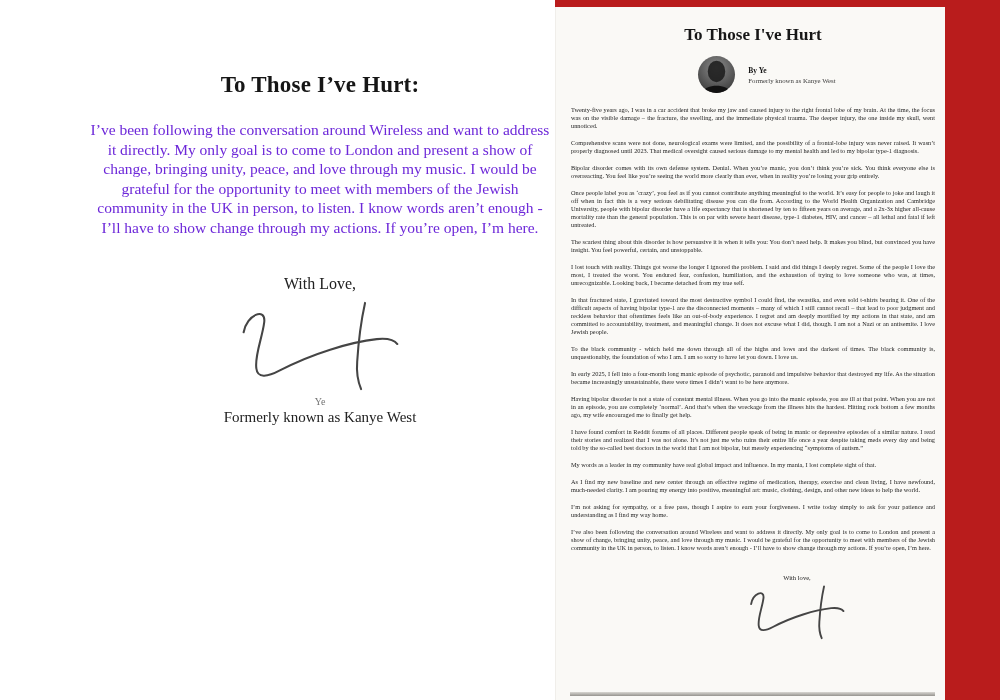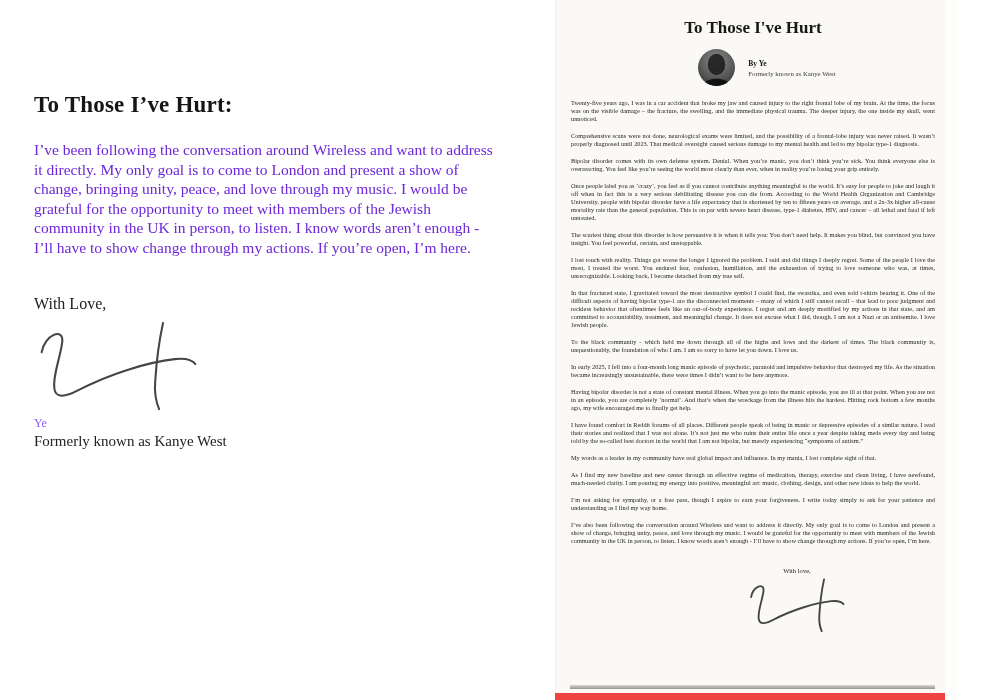--- a/index.html
+++ b/index.html
@@ -1,32 +1,32 @@
 <!DOCTYPE html>
 <html><head>
 <meta charset="utf-8">
 <style>
   * { margin:0; padding:0; box-sizing:border-box; }
   html,body { width:1000px; height:700px; overflow:hidden; background:#fff; }
   .screen { width:1000px; height:700px; display:flex; font-family:"Liberation Serif","DejaVu Serif",serif; color:#1f1f1f; }
 
   
   .left-pane { width:555px; height:700px; background:#ffffff; flex:none; }
-  .left-content { margin-left:34px; width:468px; padding-top:92px; }
+  .left-content { margin-left:86px; width:468px; padding-top:72px; text-align:center; }
   .left-content h1 { font-size:23px; font-weight:bold; letter-spacing:.2px; color:#161616; }
   .quote { margin-top:22px; font-size:15.5px; line-height:19.5px; color:#6d28d9; }
   .valediction { margin-top:38px; font-size:16px; color:#222; }
   .sig-large { width:168px; height:93px; margin-top:6px; }
   .sig path { fill:none; stroke:#454545; stroke-linecap:round; stroke-linejoin:round; }
   .sig-large path { stroke-width:2.1; }
-  .sig-name { font-size:12px; margin-top:0; color:#8b5cf6; }
+  .sig-name { font-size:10px; margin-top:0; color:#737373; }
   .sig-sub { font-size:15px; margin-top:2px; color:#222; }
 
   
-  .right-pane { width:402px; height:700px; background:#ef4444; display:flex; flex:none; }
+  .right-pane { width:445px; height:700px; background:#b91c1c; display:flex; flex:none;align-items:flex-end; }
   .doc-page { position:relative; width:390px; height:693px; background:#faf9f6; border-left:1px solid #f0eeea; padding:18px 10px 0 15px; overflow:hidden; flex:none; }
   .gutter { flex:1; background:#fdfdfb; }
 
   .doc-page h2 { text-align:center; font-size:17px; font-weight:bold; color:#171717; }
   .byline { display:flex; align-items:center; justify-content:center; gap:13px; margin:11px 0 13px 28px; }
   .avatar { width:37px; height:37px; border-radius:50%; background:radial-gradient(circle at 50% 32%, #8d8d8d, #474747 72%); overflow:hidden; flex:none; }
   .avatar svg { display:block; width:100%; height:100%; }
   .byline-text { text-align:left; }
   .byline-author { font-size:7.5px; font-weight:bold; color:#161616; }
   .byline-sub { font-size:6.8px; color:#3d3d3d; margin-top:2px; }

